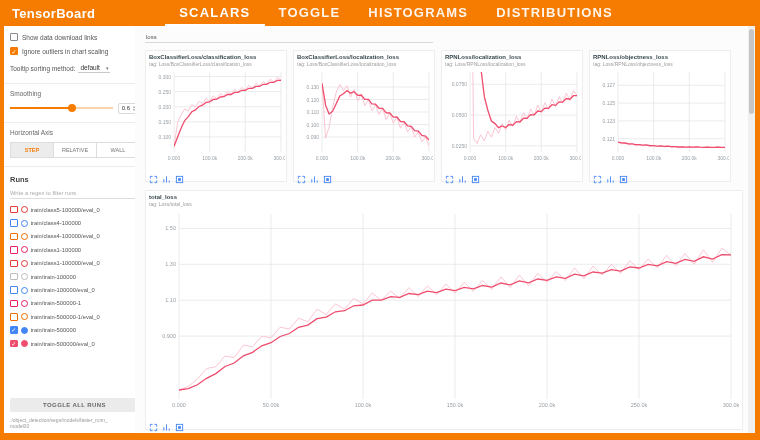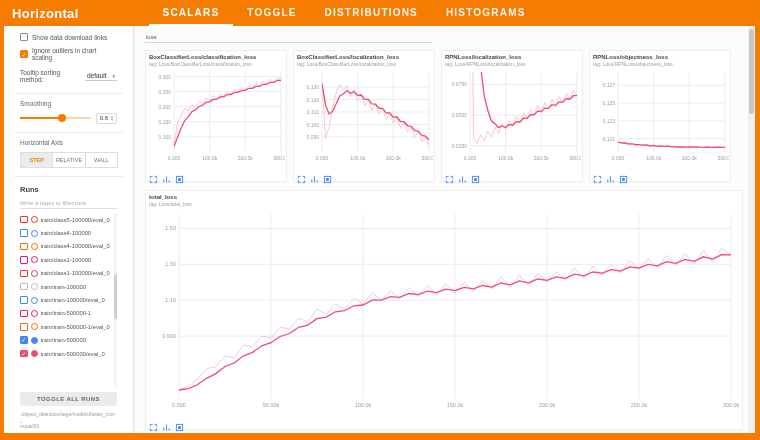--- a/index.html
+++ b/index.html
@@ -1,23 +1,23 @@
 <!DOCTYPE html>
 <html><head>
 <meta charset="utf-8">
 <style>
   *{margin:0;padding:0;box-sizing:border-box}
   html,body{width:760px;height:440px;overflow:hidden;font-family:"Liberation Sans",sans-serif;background:#f57c00}
   .header{position:absolute;top:0;left:0;width:760px;height:26px;background:#f57c00;display:flex;align-items:center;z-index:2}
   .logo{color:#fff;font-size:13px;font-weight:bold;margin-left:12px;letter-spacing:.3px}
   .tabs{display:flex;margin-left:70px;height:100%}
-  .tab{color:rgba(255,255,255,.92);font-size:10px;font-weight:bold;letter-spacing:1.2px;padding:0 14px;display:flex;align-items:center;border-bottom:2px solid transparent;cursor:pointer}
+  .tab{color:rgba(255,255,255,.92);font-size:13px;font-weight:bold;letter-spacing:1.2px;padding:0 14px;display:flex;align-items:center;border-bottom:2px solid transparent;cursor:pointer}
   .tab.active{color:#fff;border-bottom:2px solid #fff}
   .content{position:absolute;top:26px;left:4px;right:5px;bottom:7px;background:#f5f5f5;overflow:hidden}
-  .sidebar{position:absolute;left:0;top:0;bottom:0;width:130px;background:#fff;border-right:1px solid #e3e3e3;padding:7px 16px 4px;font-size:6.5px;color:#555;display:flex;flex-direction:column}
+  .sidebar{position:absolute;left:0;top:0;bottom:0;width:142px;background:#fff;border-right:1px solid #e3e3e3;padding:7px 6px 4px;font-size:6.5px;color:#555;display:flex;flex-direction:column}
   .checkrow{display:flex;align-items:center;gap:4px;margin-bottom:6px}
   .cb{width:8px;height:8px;border:1px solid #8a8a8a;border-radius:1px;flex:none;text-align:center;line-height:8px;font-size:6px;color:#fff}
   .cb.checked{background:#f57c00;border-color:#f57c00}
   .ttrow{margin:2px 0 4px;display:flex;align-items:center;gap:3px;flex-wrap:nowrap}
   .selectbox{border-bottom:1px solid #c9c9c9;padding:1px 2px;color:#333;display:inline-flex;align-items:center;gap:6px;cursor:pointer}
   .dd{font-size:5px;color:#777}
   .divider{border-top:1px solid #ececec;margin:6px -6px}
   .sec-label{color:#666;margin-bottom:3px}
   .smoothrow{display:flex;align-items:center;gap:5px}
   .slider{position:relative;height:2px;background:#f9d4ab;flex:1;margin:7px 0;cursor:pointer}
@@ -51,26 +51,26 @@
   .icons{display:flex;gap:4px;margin-top:2px;align-items:center}
   .iconbtn{width:9px;height:9px;color:#4285f4;cursor:pointer;display:inline-block}
   .vscroll{position:absolute;right:0;top:0;bottom:0;width:7px;background:#f0f0f0}
   .vthumb{position:absolute;top:3px;left:1px;width:5px;height:85px;background:#c6c6c6;border-radius:3px}
   svg text{font-family:"Liberation Sans",sans-serif}
 </style>
 </head>
 <body>
 
 <div class="header">
-  <div class="logo">Horizontal</div>
+  <div class="logo">TensorBoard</div>
   <nav class="tabs">
       <div class="tab active">SCALARS</div>
       <div class="tab">TOGGLE</div>
+      <div class="tab">HISTOGRAMS</div>
       <div class="tab">DISTRIBUTIONS</div>
-      <div class="tab">HISTOGRAMS</div>
     </nav>
 </div>
 
 <div class="content">
 
   <aside class="sidebar">
     <div class="checkrow">
       <span class="cb"></span>
       <span>Show data download links</span>
     </div>

